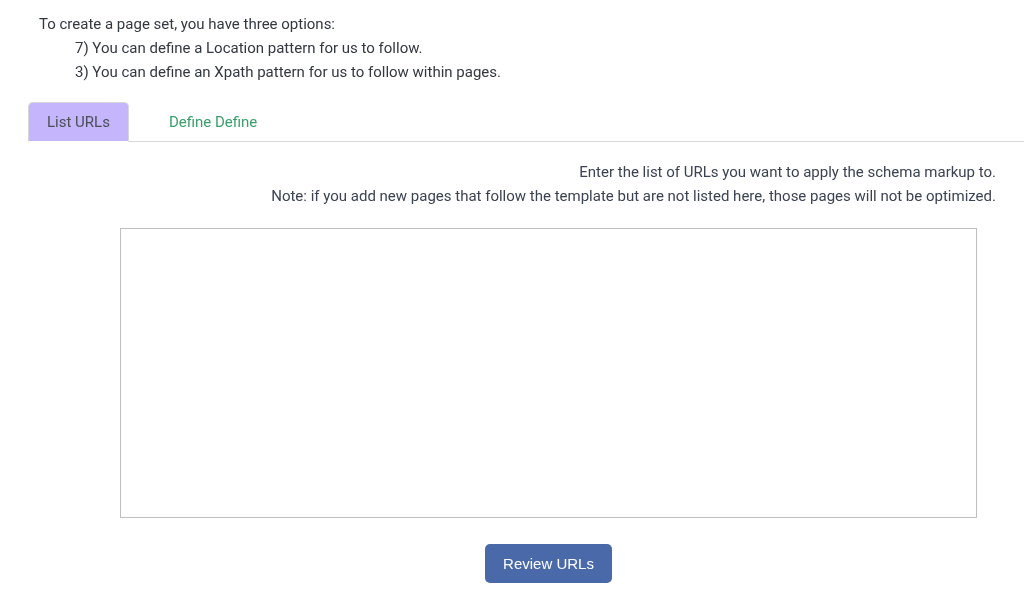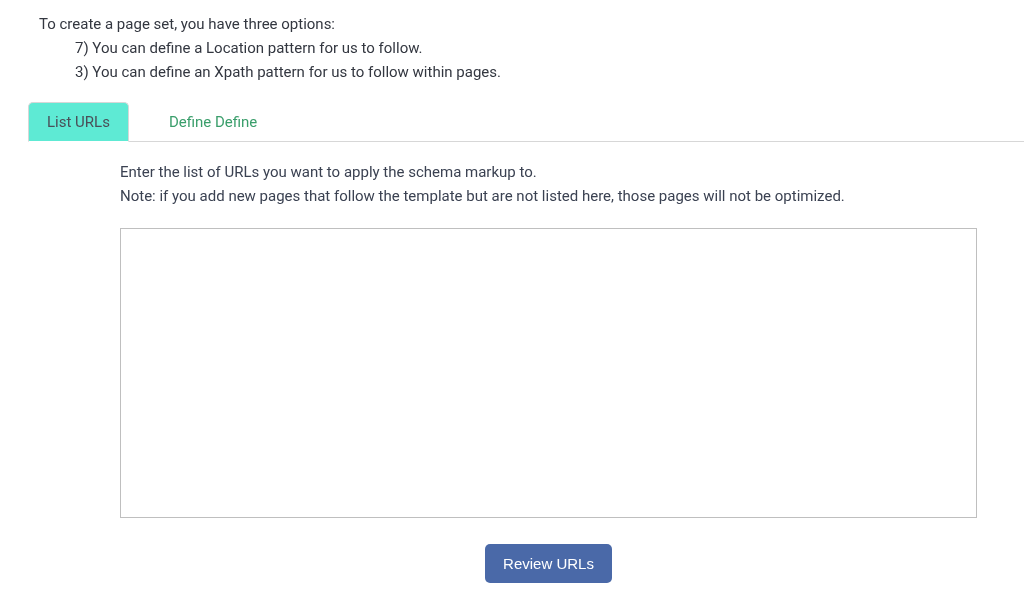--- a/index.html
+++ b/index.html
@@ -46,29 +46,30 @@
       position: relative;
       margin-right: 22px;
     }
     .tab.active {
       color: #4a4f58;
       border: 1px solid #d7d7d7;
       border-bottom: 1px solid #ffffff;
       border-top-left-radius: 5px;
       border-top-right-radius: 5px;
       margin-bottom: -1px;
-      background: #5eead4;
+      background: #c4b5fd;
     }
     .tab-content {
       padding: 18px 28px 0 120px;
     }
     .helper-text {
       color: #3b4252;
       line-height: 1.6;
       margin-bottom: 20px;
+      text-align: right;
     }
     .url-textarea {
       width: 857px;
       height: 290px;
       border: 1px solid #bfbfbf;
       resize: none;
       font-family: inherit;
       font-size: 14px;
       padding: 6px;
       outline: none;

